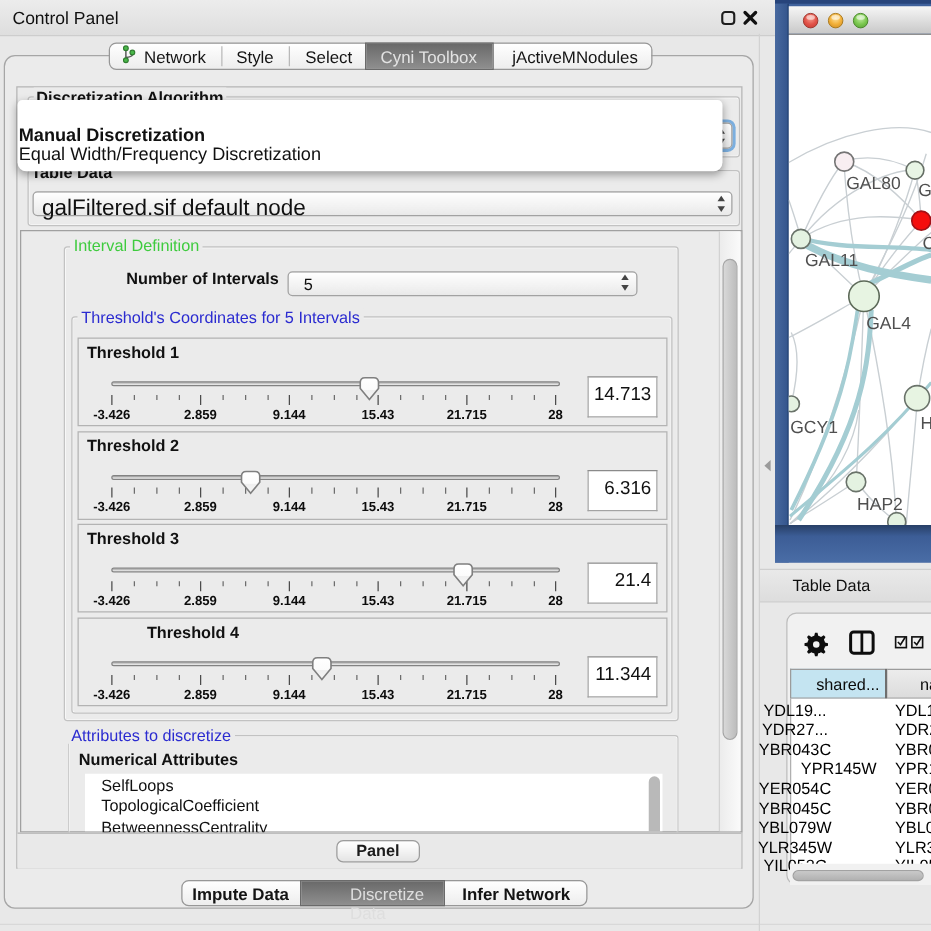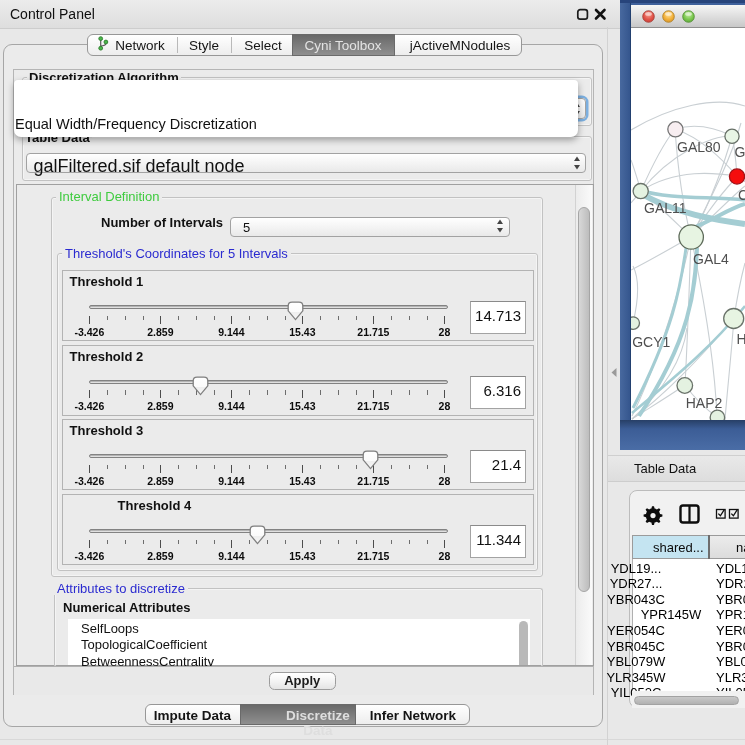--- a/index.html
+++ b/index.html
@@ -246,25 +246,25 @@
 <div class="abs gb" style="left:53.5px;top:588px;width:489.5px;height:90px;border-bottom:none;border-radius:3px 3px 0 0;"></div>
 <div class="abs gtitle" style="left:54px;top:582px;color:#2b2bd0;">Attributes to discretize</div>
 <div class="abs b13" style="left:63px;top:600px;">Numerical Attributes</div>
 <div class="abs" style="left:68px;top:618.5px;width:462px;height:46.5px;background:#ffffff;"></div>
 <div class="abs" style="left:81px;top:620.5px;font-size:13px;">SelfLoops</div>
 <div class="abs" style="left:81px;top:637px;font-size:13px;">TopologicalCoefficient</div>
 <div class="abs" style="left:81px;top:653.5px;font-size:13px;">BetweennessCentrality</div>
 <div class="abs" style="left:518.5px;top:621px;width:9px;height:44px;background:#b9b9b9;border-radius:4.5px 4.5px 0 0;"></div>
 <div class="abs" style="left:14px;top:665.5px;width:579px;height:29px;background:#e9e9e9;border-top:1px solid #b0b0b0;"></div>
 <div class="abs" style="left:269px;top:671.5px;width:66.5px;height:18.5px;background:linear-gradient(#ffffff,#f2f2f2 55%,#e4e4e4);border:1px solid #9c9c9c;border-radius:5.5px;"></div>
-<div class="abs" style="left:269px;top:671.5px;width:66.5px;height:18.5px;line-height:18px;text-align:center;font-size:13px;font-weight:bold;color:#1c1c1c;">Apply</div>
+<div class="abs" style="left:269px;top:671.5px;width:66.5px;height:18.5px;line-height:18px;text-align:center;font-size:13px;font-weight:bold;color:#1c1c1c;">Panel</div>
 <div class="abs" style="left:145px;top:704px;width:325px;height:20.5px;background:linear-gradient(#ffffff,#ededed);border:1px solid #979797;border-radius:6px;"></div>
 <div class="abs" style="left:240px;top:704px;width:116px;height:20.5px;background:linear-gradient(#696969,#8f8f8f);border:1px solid #6a6a6a;"></div>
 <div class="abs tabtxt" style="left:145px;top:708px;width:95px;text-align:center;font-weight:bold;">Impute Data</div>
-<div class="abs tabtxt" style="left:240px;top:708px;width:116px;text-align:center;color:#dedede;font-weight:bold;padding-left:40px;">Discretize Data</div>
+<div class="abs tabtxt" style="left:240px;top:708px;width:116px;color:#dedede;font-weight:normal;padding-left:40px;">Discretize Data</div>
 <div class="abs tabtxt" style="left:356px;top:708px;width:114px;text-align:center;font-weight:bold;">Infer Network</div>
 <div class="abs" style="left:0;top:739px;width:745px;height:1px;background:#d8d8d8;"></div>
 <div class="abs" style="left:607px;top:27px;width:1px;height:718px;background:#d2d2d2;"></div>
 <svg class="abs" style="left:610px;top:367px;" width="8" height="11" viewBox="0 0 8 11">
       <path d="M 6.5,1 L 1.5,5.5 L 6.5,10 Z" fill="#9a9a9a"></path>
     </svg>
 <div class="abs" style="left:620px;top:0;width:125px;height:450px;background:#3f619c;"></div>
 <div class="abs" style="left:620px;top:0;width:125px;height:2.5px;background:#27447b;"></div>
 <div class="abs" style="left:620px;top:2.5px;width:11px;height:447px;background:linear-gradient(to right,#48699f,#33548c);"></div>
 <div class="abs" style="left:630px;top:2.5px;width:1px;height:417px;background:#22406f;"></div>
@@ -384,14 +384,15 @@
 <div class="abs trow2" style="top:638.5px;">YBR04</div>
 <div class="abs trow1" style="top:654.1px;">YBL079W</div>
 <div class="abs trow2" style="top:654.1px;">YBL07</div>
 <div class="abs trow1" style="top:669.7px;">YLR345W</div>
 <div class="abs trow2" style="top:669.7px;">YLR34</div>
 <div class="abs trow1" style="top:685.3px;">YIL052C</div>
 <div class="abs trow2" style="top:685.3px;">YIL05</div>
 <div class="abs" style="left:631.5px;top:691px;width:113.5px;height:17px;background:#f1f1f1;"></div>
 <div class="abs" style="left:634px;top:695.5px;width:105px;height:9px;background:linear-gradient(#c9c9c9,#b1b1b1);border:1px solid #a2a2a2;border-radius:4.5px;"></div>
 <div class="abs" style="left:13.5px;top:79.5px;width:564.5px;height:57px;background:#ffffff;border-radius:4px 4px 7px 7px;box-shadow:0 3px 7px rgba(0,0,0,0.35);"></div>
+    <div class="abs" style="left:15px;top:101px;font-size:14.5px;font-weight:bold;">Manual Discretization</div>
     <div class="abs" style="left:15px;top:116px;font-size:14.5px;">Equal Width/Frequency Discretization</div>
 
 </div>
 </body></html>

